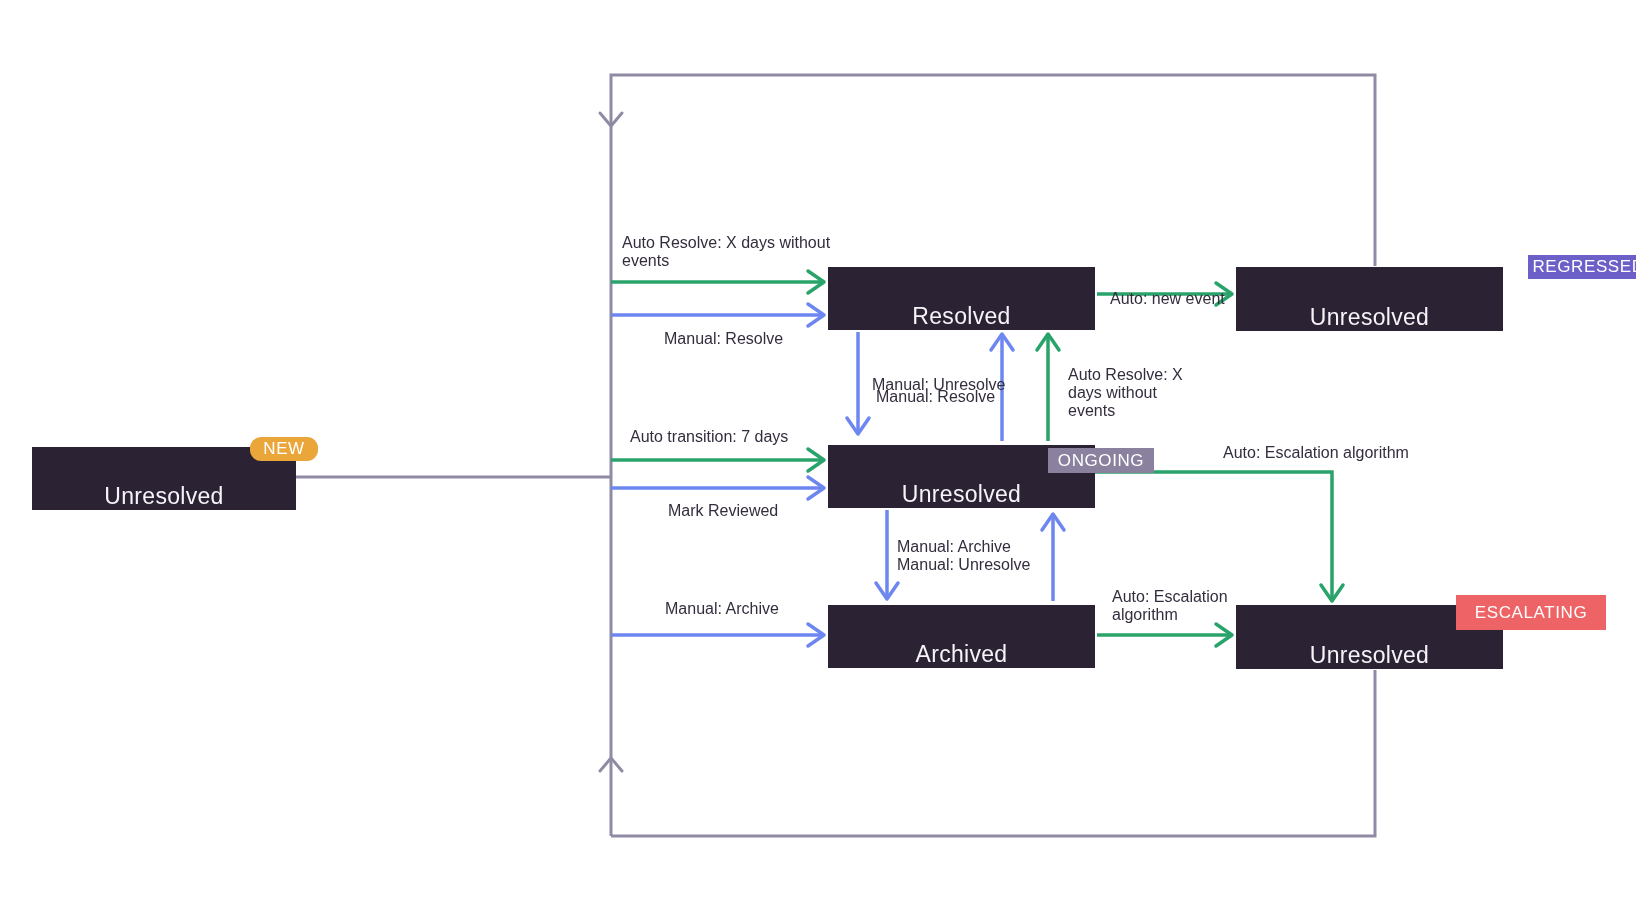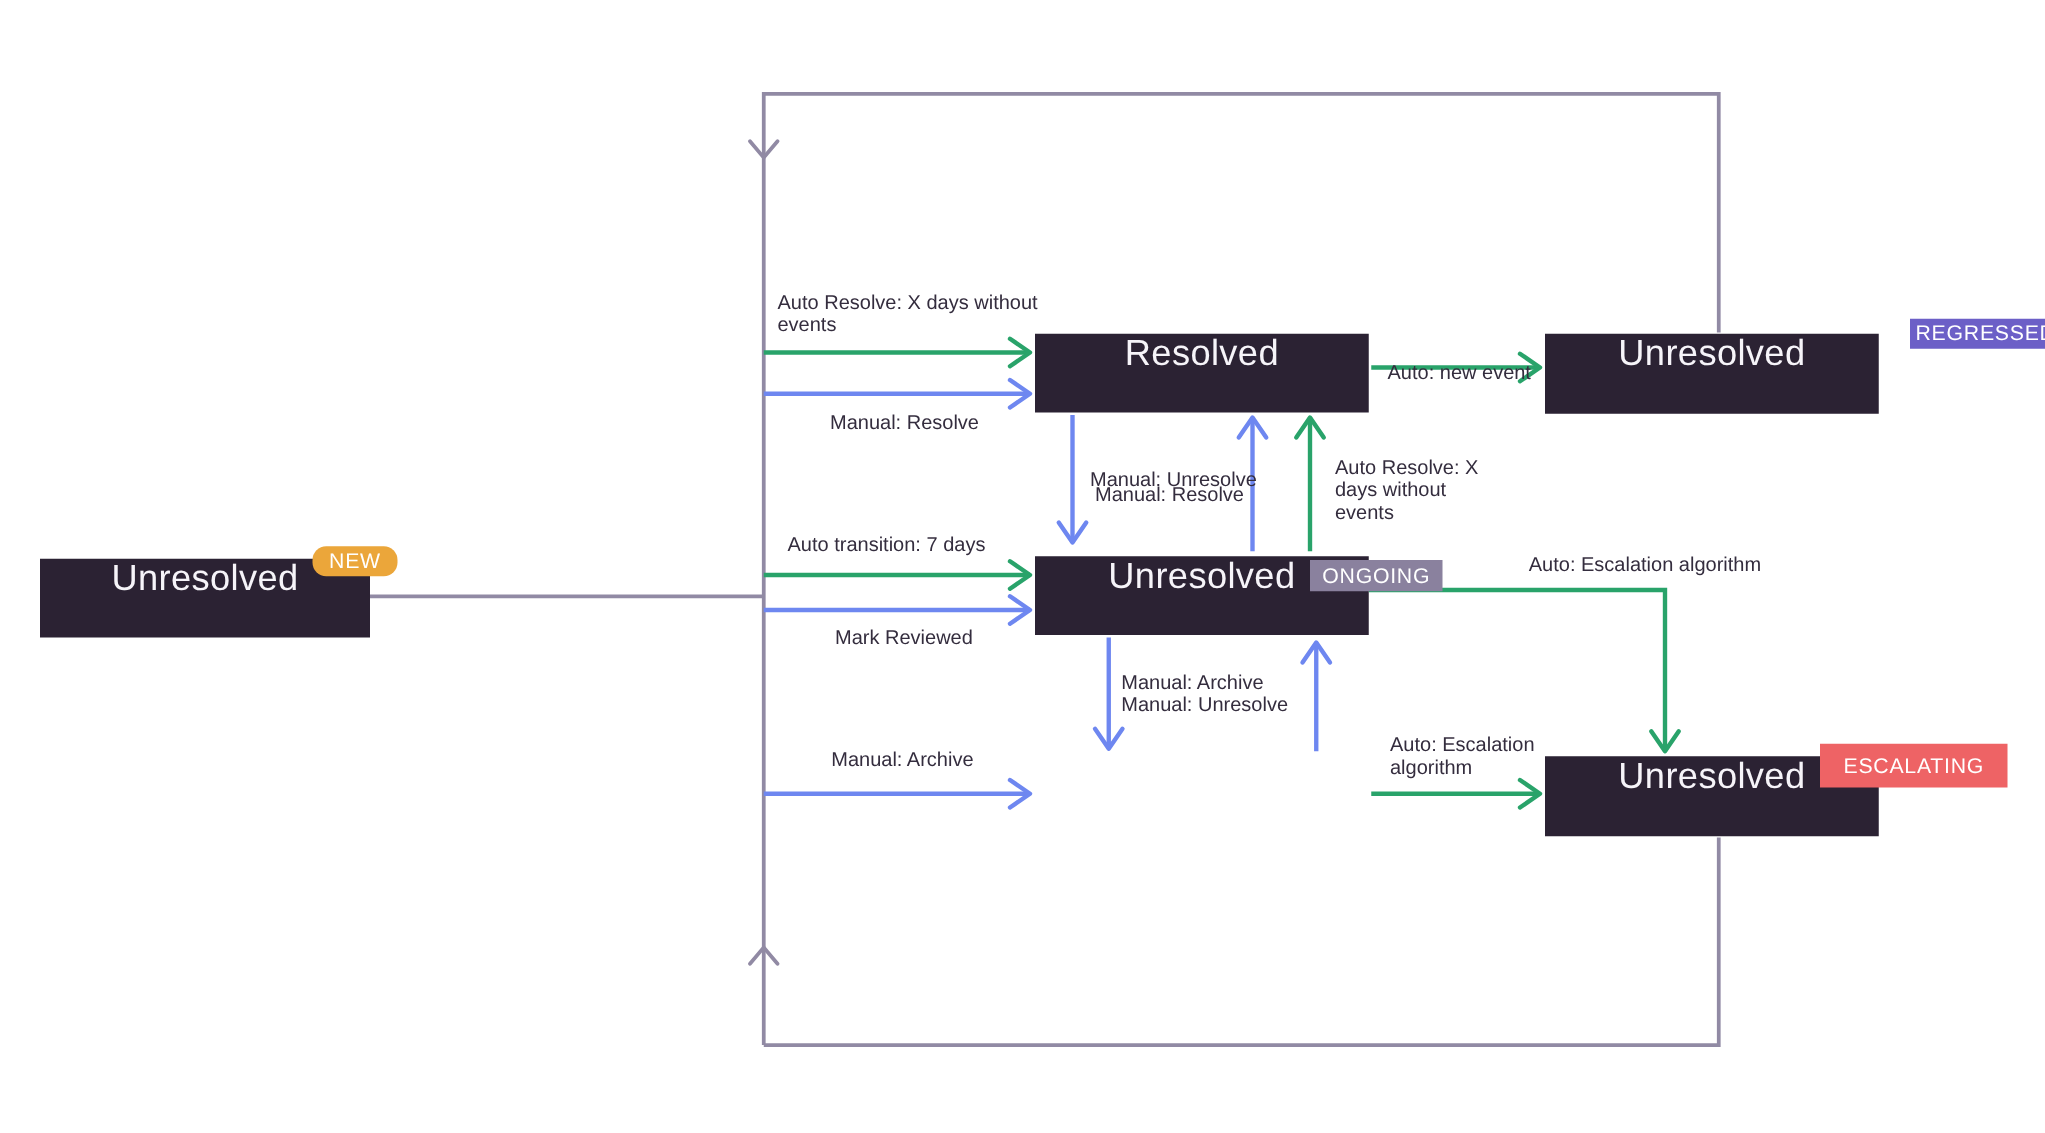--- a/index.html
+++ b/index.html
@@ -13,22 +13,22 @@
   .chev  { stroke-linecap:round; stroke-linejoin:round; }
   .wg    { stroke:var(--green,#29A36A); stroke-width:3.5; fill:none; marker-end:url(#mg); stroke-linecap:butt; }
   .wb    { stroke:var(--blue,#6E87F0);  stroke-width:3.5; fill:none; marker-end:url(#mb); stroke-linecap:butt; }
   .mkl     { fill:none; stroke-width:3.5; stroke-linecap:round; stroke-linejoin:round; }
   .mk-green{ stroke:var(--green,#29A36A); }
   .mk-blue { stroke:var(--blue,#6E87F0); }
 
   .state {
     position:absolute; z-index:2;
     background:var(--box,#2B2233); color:var(--box-text,#F6F4F9);
-    display:flex; align-items:flex-start; justify-content:center;
-    font-size:29px; font-weight:400; letter-spacing:0.3px;
+    display:flex; align-items:flex-end; justify-content:center;
+    font-size:23px; font-weight:400; letter-spacing:0.3px;
   }
   .badge {
     position:absolute; z-index:3; color:var(--badge-text,#FFFFFF);
     display:flex; align-items:center; justify-content:center;
     font-size:17px; font-weight:400; letter-spacing:0.6px; white-space:nowrap;
   }
   .badge-new        { background:var(--badge-new,#EBA63A); }
   .badge-regressed  { background:var(--badge-regressed,#6C5FC7); }
   .badge-ongoing    { background:var(--badge-ongoing,#8A819E);margin-top:15px; }
   .badge-escalating { background:var(--badge-escalating,#EE6365); }
@@ -81,20 +81,23 @@
   </div>
   <div class="state" style="left:828px; top:267px; width:267px; height:63px;">
     <span>Resolved</span>
   </div>
   <div class="state" style="left:1236px; top:267px; width:267px; height:64px;">
     <span>Unresolved</span>
   </div>
   <div class="state" style="left:828px; top:445px; width:267px; height:63px;">
     <span>Unresolved</span>
   </div>
+  <div class="state" style="left:828px; top:605px; width:267px; height:63px;">
+    <span>Archived</span>
+  </div>
   <div class="state" style="left:1236px; top:605px; width:267px; height:64px;">
     <span>Unresolved</span>
   </div>
 
   <div class="badge badge-new" style="left:250px; top:437px; width:68px; height:24px;border-radius:11px;">NEW</div>
   <div class="badge badge-regressed" style="left:1528px; top:255px; width:121px; height:24px;">REGRESSED</div>
   <div class="badge badge-ongoing" style="left:1048px; top:433px; width:106px; height:25px;">ONGOING</div>
   <div class="badge badge-escalating" style="left:1456px; top:595px; width:150px; height:35px;">ESCALATING</div>
 
   <div class="edge-label wrap" style="left:622px; top:234px; width:212px;">Auto Resolve: X days without events</div>

